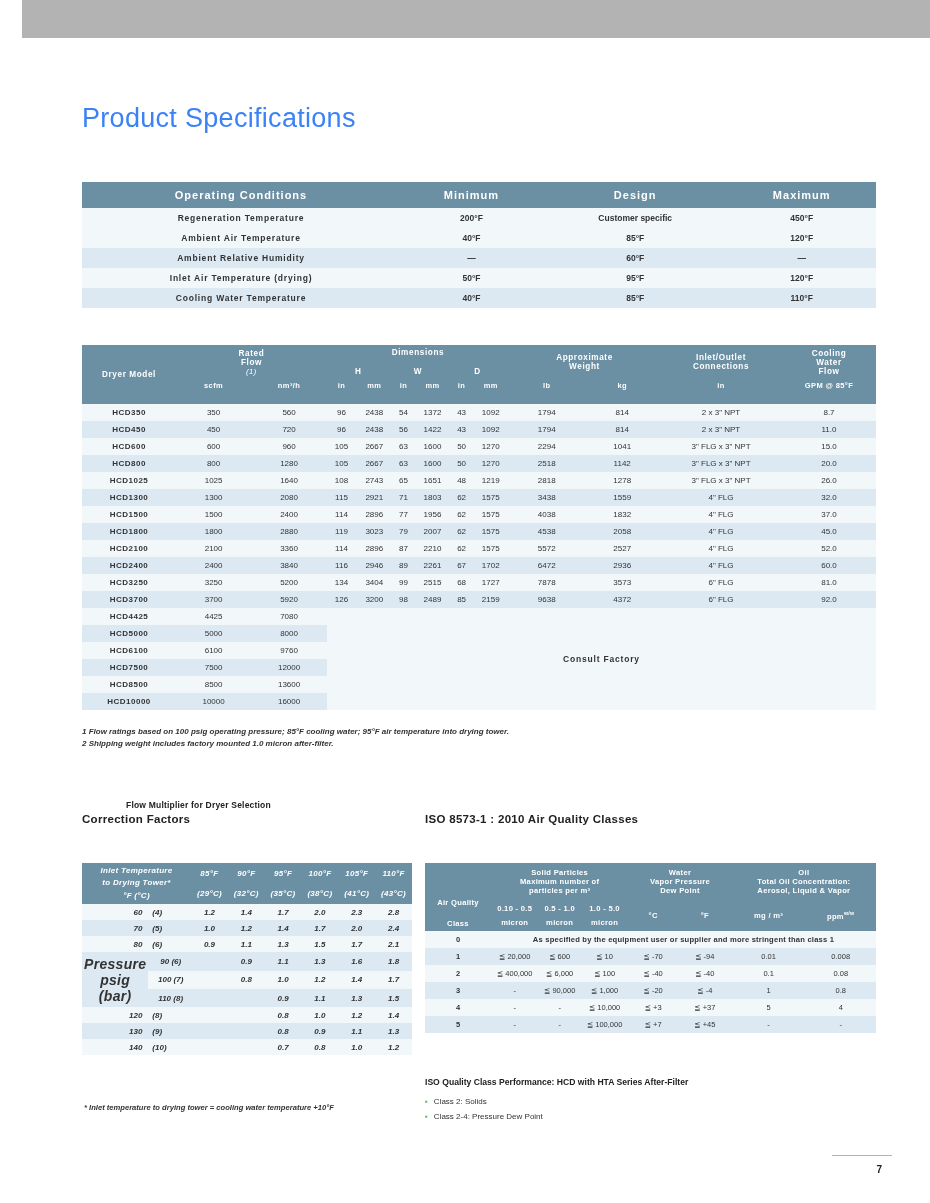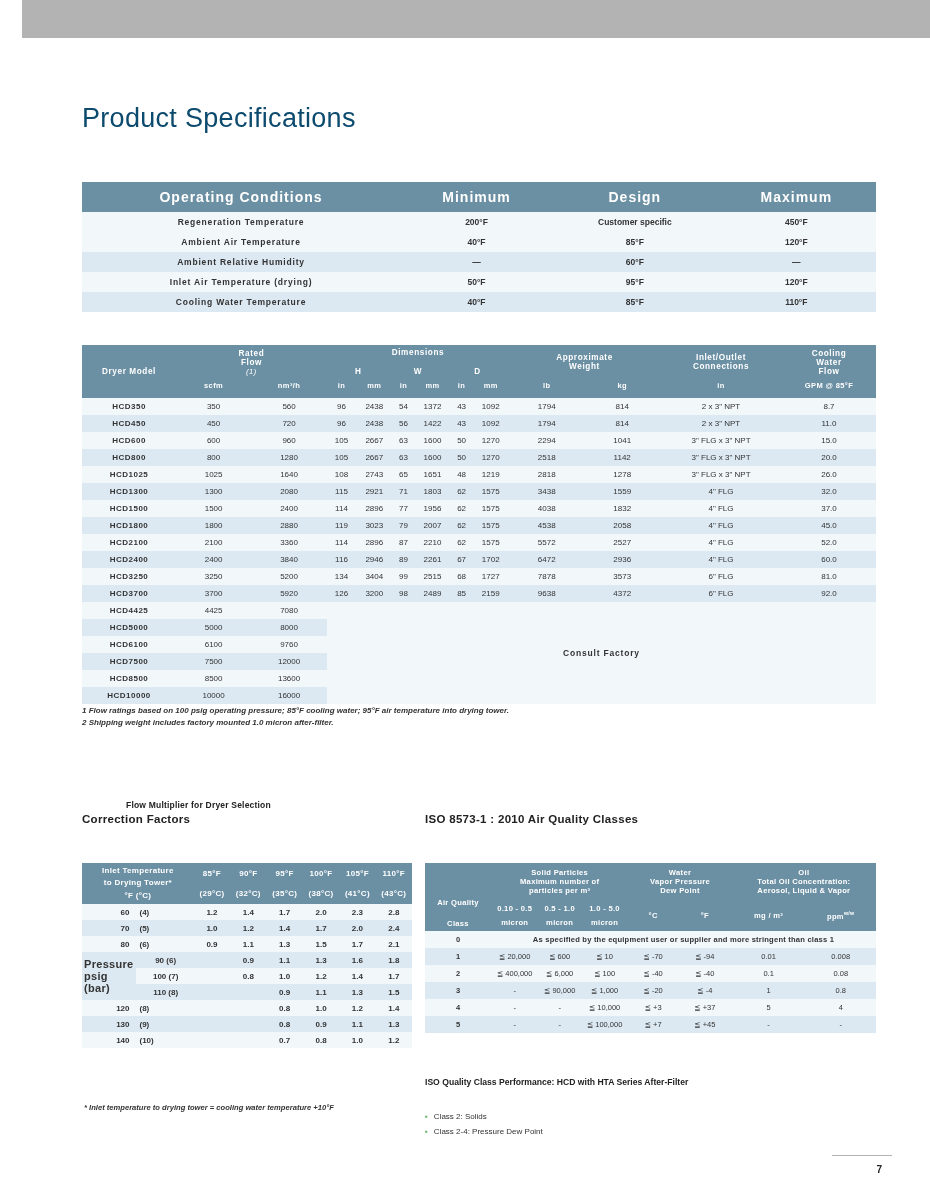--- a/index.html
+++ b/index.html
@@ -27,38 +27,38 @@
     left: 0; top: 0;
     width: 22px;
     height: 38px;
     background: #ffffff;
   }
   .page-title {
     position: absolute;
     left: 82px;
     top: 103px;
     font-size: 27px;
-    color: #0c4a6e;
+    color: #3b82f6;
     font-weight: normal;
     letter-spacing: 0.3px;
   }
 
   
   .oc-table {
     position: absolute;
     left: 82px;
     top: 182px;
     width: 794px;
     border-collapse: collapse;
     font-size: 8.5px;
   }
   .oc-table th {
     background: #6b8fa3;
     color: #ffffff;
-    font-size: 14px;
+    font-size: 11px;
     font-weight: bold;
     letter-spacing: 1px;
     padding: 7px 4px;
     text-align: center;
   }
   .oc-table td {
     text-align: center;
     padding: 5px 4px;
     font-size: 8.5px;
     color: #333;
@@ -91,21 +91,21 @@
     letter-spacing: 0.6px;
     font-size: 8.2px;
     padding: 3px 2px;
     text-align: center;
     vertical-align: middle;
   }
   .dm-table thead th.sub {
     font-size: 7.5px;
     font-weight: bold;
     letter-spacing: 0.4px;
-    padding-bottom: 8px;
+    padding-bottom: 14px;
     padding-top: 2px;
   }
   .dm-table tbody td {
     text-align: center;
     padding: 4px 2px;
     font-size: 8px;
   }
   .dm-table tbody td.model {
     font-weight: bold;
     letter-spacing: 0.5px;
@@ -118,21 +118,21 @@
     font-size: 8.5px;
     background: #f2f7fa;
     vertical-align: middle;
   }
   .italic-note {
     font-size: 8px;
     font-style: italic;
     color: #333;
     font-weight: bold;
     line-height: 1.45;
-    margin-top: 1px;
+    margin-top: 16px;
   }
 
   
   .sec-head {
     position: absolute;
     font-size: 11.5px;
     font-weight: bold;
     color: #222;
     letter-spacing: 0.3px;
   }
@@ -152,20 +152,21 @@
   .cf-wrap {
     position: absolute;
     left: 82px;
     top: 863px;
     width: 330px;
   }
   .cf-table {
     width: 330px;
     border-collapse: collapse;
     font-size: 8px;
+    font-style: italic;
   }
   .cf-table th {
     background: #6b8fa3;
     color: #fff;
     font-size: 8px;
     font-weight: bold;
     padding: 2px 2px;
     text-align: center;
     letter-spacing: 0.3px;
   }
@@ -185,22 +186,22 @@
   .cf-table td.rowlab {
     text-align: right;
     padding-right: 6px;
   }
   .cf-table td.rowbar {
     text-align: left;
     padding-left: 4px;
   }
   .cf-table td.side {
     font-weight: bold;
-    text-align: left;
-    font-size: 11px;
+    text-align: center;
+    font-size: 14px;
     letter-spacing: 0.3px;
   }
   .cf-foot {
     position: absolute;
     left: 84px;
     top: 1103px;
     font-size: 7.6px;
     font-style: italic;
     color: #333;
     line-height: 1.4;
@@ -249,21 +250,20 @@
     font-weight: bold;
     color: #222;
   }
   .bullets {
     position: absolute;
     left: 425px;
     top: 1095px;
     font-size: 8px;
     color: #333;
     line-height: 1.85;
-    margin-top: 15px;
   }
   .bullets .b {
     color: #5fb45f;
     font-weight: bold;
     margin-right: 6px;
   }
 
   .page-num {
     position: absolute;
     right: 48px;

